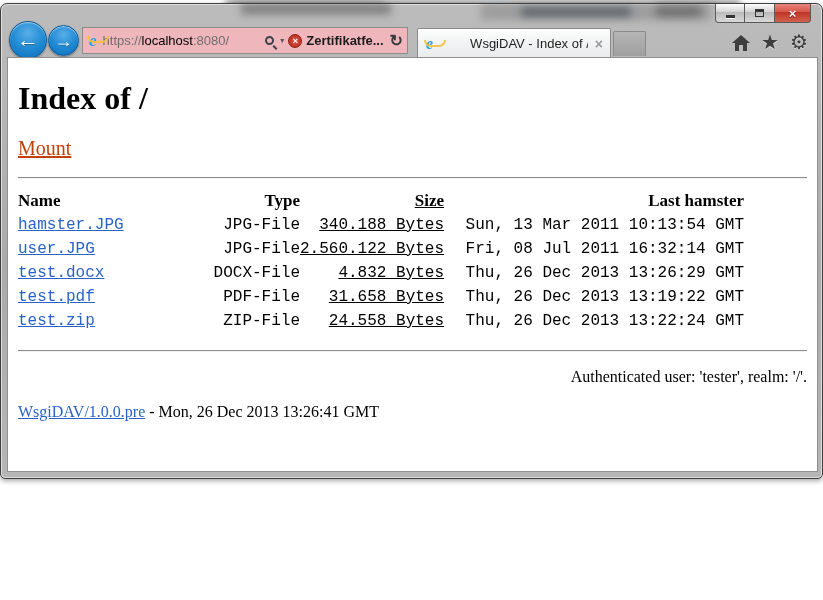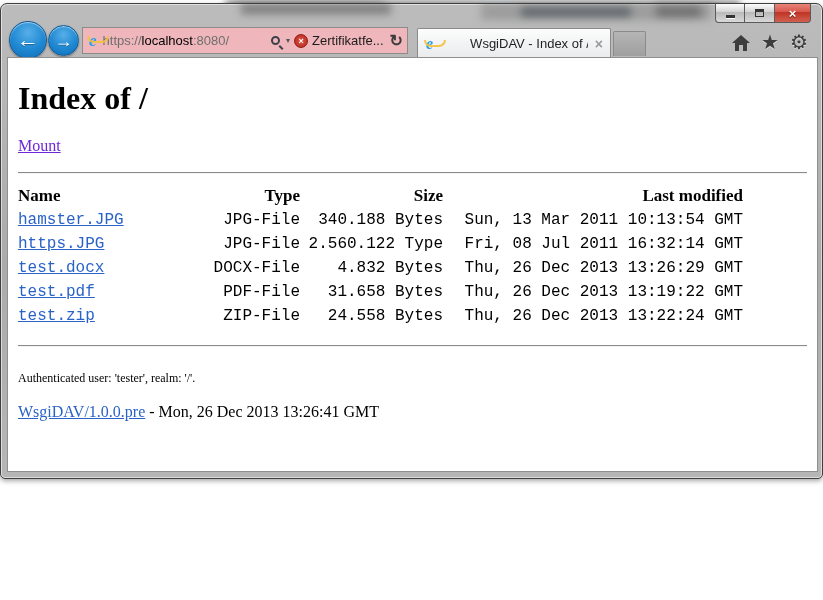--- a/index.html
+++ b/index.html
@@ -61,21 +61,21 @@
   .url { white-space:nowrap; color:#6f6f6f; }
   .url b { color:#000; font-weight:normal; }
   .addr-right { position:absolute; right:4px; display:flex; align-items:center; gap:4px; }
   .mag { width:9px; height:9px; border:2px solid #3c414d; border-radius:50%; position:relative; margin-right:2px;}
   .mag::after { content:""; position:absolute; width:2px; height:5px; background:#3c414d;
                 left:7px; top:7px; transform:rotate(-45deg); }
   .caret { font-size:8px; color:#555; }
   .cert-badge { width:14px; height:14px; border-radius:50%; background:radial-gradient(#e2574b,#b02418);
                 color:#fff; font-size:9px; font-weight:bold; display:flex; align-items:center;
                 justify-content:center; border:1px solid #8f1d12; }
-  .cert-text { color:#1c1c1c; }
+  .cert-text { color:#1c1c1c;font-weight:bold; }
   .refresh { color:#3b3b3b; font-size:16px; font-weight:bold; line-height:1; margin-left:2px;}
 
   
   .tab { position:absolute; left:416px; top:24px; width:194px; height:30px;
          background:linear-gradient(#fdfdfd,#f2f3f4 50%,#e9ebec);
          border:1px solid #8a8a8a; border-bottom:none; border-radius:2px 2px 0 0;
          display:flex; align-items:center; font-size:13px; color:#1f1f1f; }
   .tab .ie-e { margin:0 7px 0 8px; font-size:16px;}
   .tab-title { white-space:nowrap; overflow:hidden; flex:1;margin-left:30px; }
   .tab-close { color:#9a9a9a; font-size:14px; font-weight:bold; margin:0 7px; cursor:pointer;}
@@ -87,33 +87,33 @@
   .tool-icons { position:absolute; right:12px; top:27px; display:flex; gap:7px; align-items:center; }
   .tool-ic { color:#3d3d3d; font-size:20px; line-height:22px; width:22px; text-align:center; cursor:pointer;
              text-shadow:0 1px 0 rgba(255,255,255,.45); }
   .home-svg { width:20px; height:20px; display:block; margin:2px auto 0; }
 
   
   .content { position:absolute; left:6px; top:53px; width:811px; height:415px;
              background:#fff; border:1px solid #8f8f8f; overflow:hidden;
              font-family:"Liberation Serif", serif; color:#000; padding:8px 10px; }
   h1.idx { font-size:32px; font-weight:bold; margin:14px 0 20px; font-family:"Liberation Serif", serif;}
-  .mount a { color:#6d28d9; font-size:16px; }
+  .mount a { color:#c2410c; font-size:20px; }
   hr.rule { border:none; border-top:1px solid #8a8a8a; border-bottom:1px solid #f4f4f4;
             margin:17px 0 10px; }
   table.listing { border-collapse:collapse; table-layout:fixed; margin-top:2px;
                   font-family:"Liberation Mono","DejaVu Sans Mono",monospace; font-size:16px; }
   table.listing th { font-family:"Liberation Serif", serif; font-size:17px; font-weight:bold; }
   table.listing th, table.listing td { padding:0; height:24px; line-height:24px; white-space:nowrap; overflow:hidden;}
   .c-name { width:169px; text-align:left; }
   .c-type { width:113px; text-align:right; }
-  .c-size { width:143px; text-align:right; }
+  .c-size { width:143px; text-align:right;text-decoration:underline; }
   .c-mod  { width:300px; text-align:right; }
   a.flink, .footer a { color:#2a63c8; text-decoration:underline; }
-  .footer-auth { font-size:12px; margin-top:24px; }
+  .footer-auth { font-size:16px; margin-top:16px;text-align:right; }
   .footer { font-size:16px; margin-top:17px; }
 
   
   .bottom-strip { position:absolute; left:0; bottom:0; width:100%; height:9px; }
 </style>
 </head>
 <body>
 
 <div class="stage">
 
@@ -184,34 +184,34 @@
     <div class="content">
       <h1 class="idx">Index of /</h1>
       <div class="mount"><a href="#">Mount</a></div>
       <hr class="rule">
       <table class="listing">
         <thead>
           <tr>
             <th class="c-name">Name</th>
             <th class="c-type">Type</th>
             <th class="c-size">Size</th>
-            <th class="c-mod">Last modified</th>
+            <th class="c-mod">Last hamster</th>
           </tr>
         </thead>
         <tbody>
             <tr>
               <td class="c-name"><a href="#" class="flink">hamster.JPG</a></td>
               <td class="c-type">JPG-File</td>
               <td class="c-size">340.188 Bytes</td>
               <td class="c-mod">Sun, 13 Mar 2011 10:13:54 GMT</td>
             </tr>
             <tr>
-              <td class="c-name"><a href="#" class="flink">https.JPG</a></td>
+              <td class="c-name"><a href="#" class="flink">user.JPG</a></td>
               <td class="c-type">JPG-File</td>
-              <td class="c-size">2.560.122 Type</td>
+              <td class="c-size">2.560.122 Bytes</td>
               <td class="c-mod">Fri, 08 Jul 2011 16:32:14 GMT</td>
             </tr>
             <tr>
               <td class="c-name"><a href="#" class="flink">test.docx</a></td>
               <td class="c-type">DOCX-File</td>
               <td class="c-size">4.832 Bytes</td>
               <td class="c-mod">Thu, 26 Dec 2013 13:26:29 GMT</td>
             </tr>
             <tr>
               <td class="c-name"><a href="#" class="flink">test.pdf</a></td>

